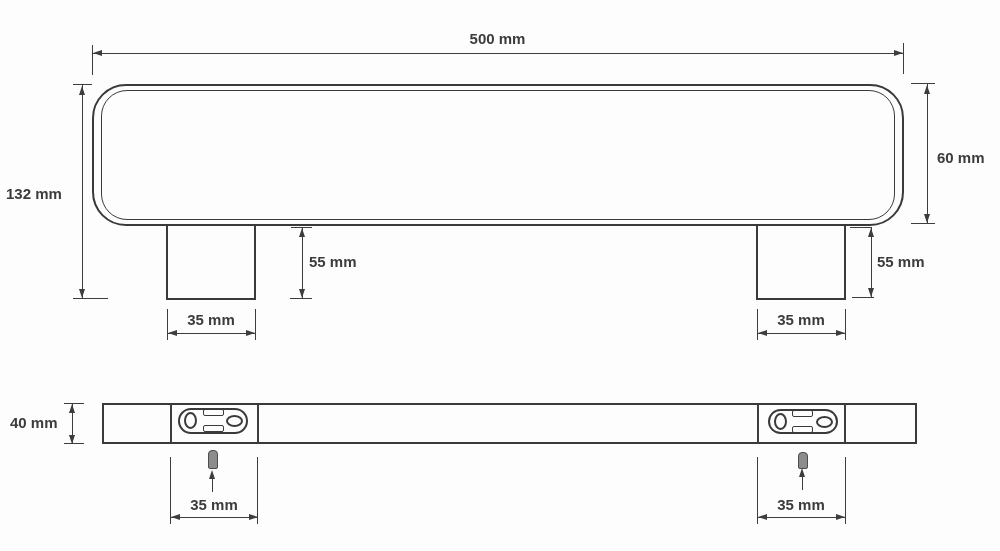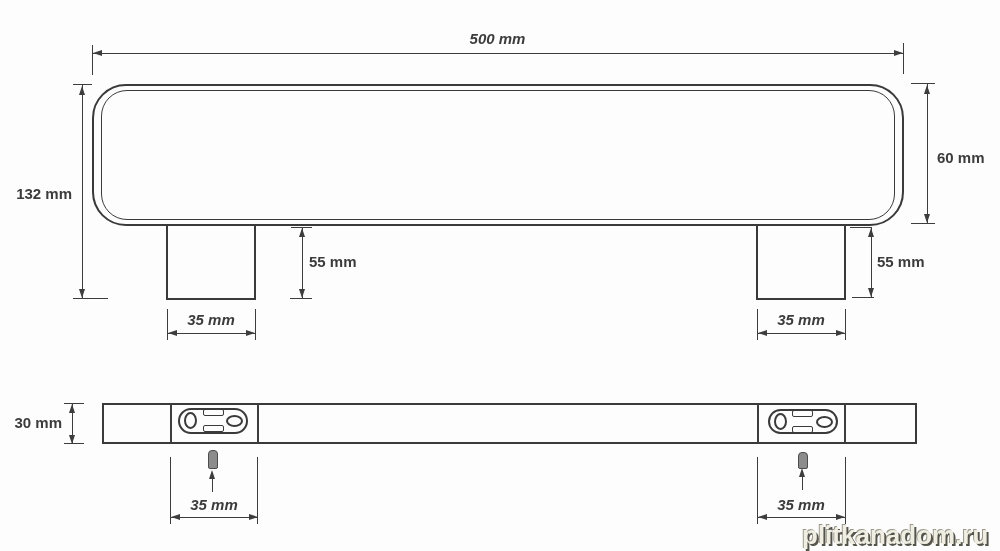--- a/index.html
+++ b/index.html
@@ -9,22 +9,22 @@
     background: #fdfdfd; overflow: hidden;
     font-family: "Liberation Sans", sans-serif;
   }
   
   .h { position:absolute; height:1px; background:#3d3d3d; }
   .v { position:absolute; width:1px;  background:#3d3d3d; }
   
   .outl { position:absolute; border:2px solid #3a3a3a; background:transparent; }
   
   .lbl { position:absolute; color:#3c3c3c; font-size:15px; font-weight:bold; white-space:nowrap; }
-  .center { text-align:center;font-style:italic; }
-  .right  { text-align:right; }
+  .center { text-align:center; }
+  .right  { }
   
   .arr { position:absolute; width:0; height:0; }
   .a-up    { border-left:3px solid transparent; border-right:3px solid transparent; border-bottom:9px solid #3d3d3d; }
   .a-down  { border-left:3px solid transparent; border-right:3px solid transparent; border-top:9px solid #3d3d3d; }
   .a-left  { border-top:3px solid transparent; border-bottom:3px solid transparent; border-right:9px solid #3d3d3d; }
   .a-right { border-top:3px solid transparent; border-bottom:3px solid transparent; border-left:9px solid #3d3d3d; }
   
   .screw { position:absolute; background:#8c8c8c; border:1px solid #4c4c4c; border-radius:4px 4px 2px 2px; }
   
   .watermark {
@@ -111,21 +111,21 @@
   <div class="outl" style="left:774px; top:413px; width:13px; height:17px; border-radius:50%;"></div>
   <div class="outl" style="left:816px; top:416px; width:17px; height:12px; border-radius:50%;"></div>
   <div class="outl" style="left:792px; top:410px; width:21px; height:7px; border-width:1.5px; border-radius:2px;"></div>
   <div class="outl" style="left:792px; top:426px; width:21px; height:7px; border-width:1.5px; border-radius:2px;"></div>
 
   <div class="h" style="left:64px; top:403px; width:20px;"></div>
   <div class="h" style="left:64px; top:443px; width:20px;"></div>
   <div class="v" style="left:72px; top:404px; height:40px;"></div>
   <div class="arr a-up" style="left:69px; top:404px;"></div>
   <div class="arr a-down" style="left:69px; top:435px;"></div>
-  <div class="lbl right" style="left:10px; top:414px; width:52px;">30 mm</div>
+  <div class="lbl right" style="left:10px; top:414px; width:52px;">40 mm</div>
 
   <div class="screw" style="left:208px; top:450px; width:10px; height:19px;"></div>
   <div class="v" style="left:212px; top:473px; height:19px;"></div>
   <div class="arr a-up" style="left:209px; top:470px;"></div>
 
   <div class="screw" style="left:798px; top:452px; width:10px; height:17px;"></div>
   <div class="v" style="left:802px; top:471px; height:19px;"></div>
   <div class="arr a-up" style="left:799px; top:468px;"></div>
 
   <div class="v" style="left:170px; top:457px; height:67px;"></div>
@@ -135,15 +135,14 @@
   <div class="arr a-right" style="left:249px; top:514px;"></div>
   <div class="lbl center" style="left:170px; top:496px; width:88px;">35 mm</div>
 
   <div class="v" style="left:757px; top:457px; height:67px;"></div>
   <div class="v" style="left:845px; top:457px; height:67px;"></div>
   <div class="h" style="left:757px; top:517px; width:88px;"></div>
   <div class="arr a-left" style="left:758px; top:514px;"></div>
   <div class="arr a-right" style="left:836px; top:514px;"></div>
   <div class="lbl center" style="left:757px; top:496px; width:88px;">35 mm</div>
 
-  <div class="watermark">plitkanadom.ru</div>
 
 </div>
 
 </body></html>

